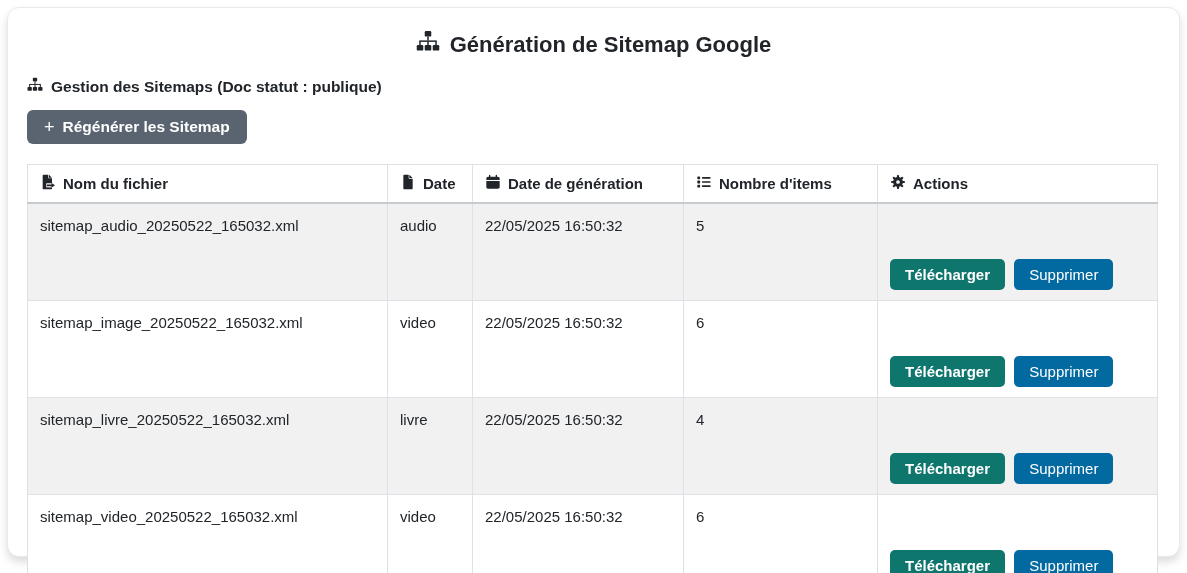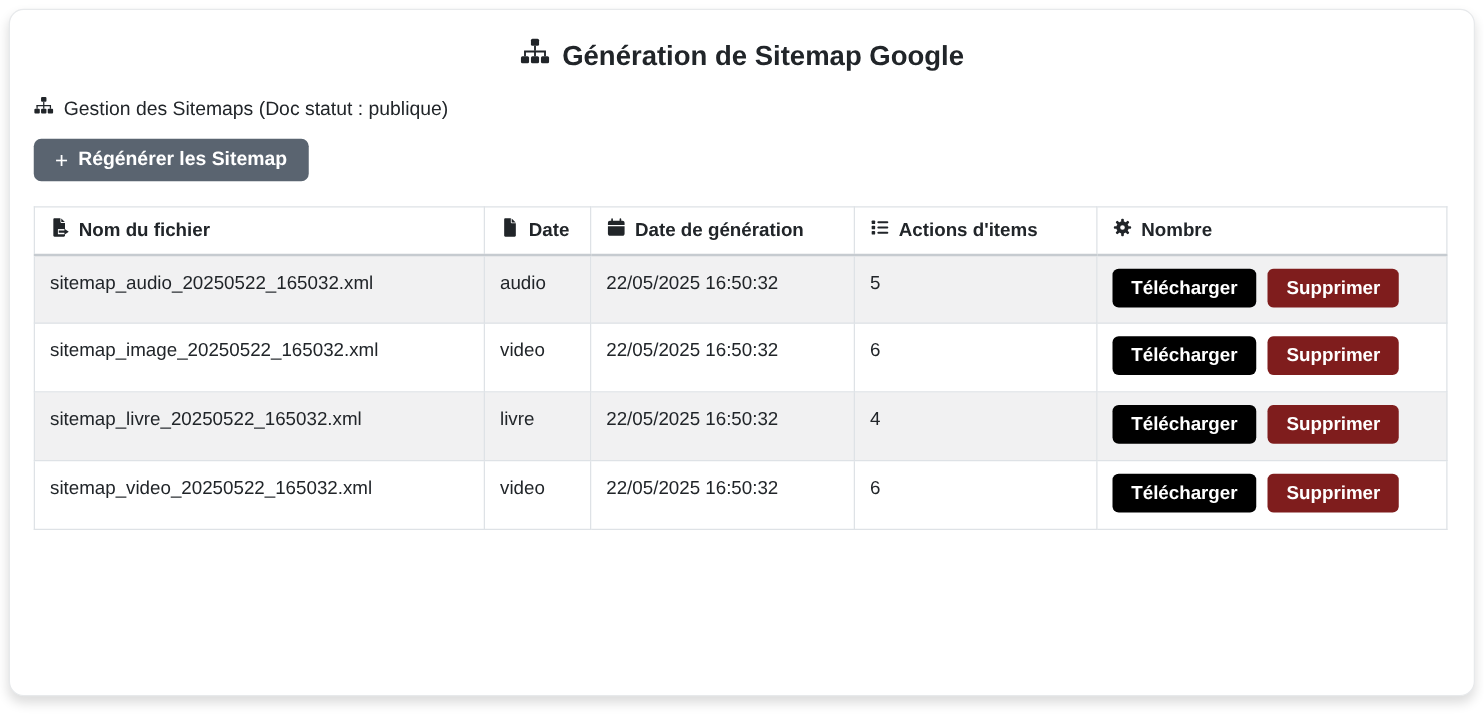--- a/index.html
+++ b/index.html
@@ -27,21 +27,21 @@
     font-weight: 700;
     color: #212529;
     margin-top: 8px;
   }
   .page-title svg { width: 24px; height: 24px; }
   .subtitle {
     display: flex;
     align-items: center;
     gap: 8px;
     font-size: 15.5px;
-    font-weight: 400;
+    font-weight: 700;
     margin-top: 17px;
     padding-left: 2px;
   }
   .subtitle svg { width: 16px; height: 16px; }
   .btn {
     border: none;
     color: #ffffff;
     cursor: pointer;
     font-family: inherit;
   }
@@ -83,33 +83,34 @@
   th svg { width: 16px; height: 16px; flex: 0 0 auto; }
   td {
     padding: 13px 12px;
     height: 55px;
     vertical-align: top;
   }
   tbody tr:nth-child(odd) { background: #f1f1f2; }
   tbody tr:nth-child(even) { background: #ffffff; }
   td.actions-cell { padding: 10px 12px; }
   .btn-download {
-    background: #000000;
+    background: #0f766e;
     border-radius: 5px;
     padding: 7px 15px;
     font-size: 15px;
     font-weight: 700;
   }
   .btn-delete {
-    background: #7f1d1d;
+    background: #0369a1;
     border-radius: 5px;
     padding: 7px 15px;
     font-size: 15px;
-    font-weight: 700;
+    font-weight: 400;
     margin-left: 5px;
+    margin-top: 45px;
   }
   .col-name { width: 360px; }
   .col-type { width: 85px; }
   .col-date { width: 211px; }
   .col-items { width: 194px; }
   .col-actions { width: auto; }
 </style>
 </head>
 <body>
 
@@ -192,37 +193,37 @@
         <th>
           <span class="th-inner">
             <span><svg viewBox="0 0 24 24" fill="currentColor" width="16" height="16">
               <rect x="2" y="3.6" width="4.2" height="4.2" rx="1"></rect>
               <rect x="2" y="9.9" width="4.2" height="4.2" rx="1"></rect>
               <rect x="2" y="16.2" width="4.2" height="4.2" rx="1"></rect>
               <rect x="8.8" y="4.4" width="13.2" height="2.6" rx="1.3"></rect>
               <rect x="8.8" y="10.7" width="13.2" height="2.6" rx="1.3"></rect>
               <rect x="8.8" y="17" width="13.2" height="2.6" rx="1.3"></rect>
             </svg></span>
-            <span>Actions d'items</span>
+            <span>Nombre d'items</span>
           </span>
         </th>
         <th>
           <span class="th-inner">
             <span><svg viewBox="0 0 24 24" fill="currentColor" width="16" height="16">
               <rect x="10.4" y="1.6" width="3.2" height="4.4" rx="1.2"></rect>
               <rect x="10.4" y="1.6" width="3.2" height="4.4" rx="1.2" transform="rotate(45 12 12)"></rect>
               <rect x="10.4" y="1.6" width="3.2" height="4.4" rx="1.2" transform="rotate(90 12 12)"></rect>
               <rect x="10.4" y="1.6" width="3.2" height="4.4" rx="1.2" transform="rotate(135 12 12)"></rect>
               <rect x="10.4" y="1.6" width="3.2" height="4.4" rx="1.2" transform="rotate(180 12 12)"></rect>
               <rect x="10.4" y="1.6" width="3.2" height="4.4" rx="1.2" transform="rotate(225 12 12)"></rect>
               <rect x="10.4" y="1.6" width="3.2" height="4.4" rx="1.2" transform="rotate(270 12 12)"></rect>
               <rect x="10.4" y="1.6" width="3.2" height="4.4" rx="1.2" transform="rotate(315 12 12)"></rect>
               <path fill-rule="evenodd" d="M12 4.6a7.4 7.4 0 1 0 0 14.8 7.4 7.4 0 0 0 0-14.8zm0 4.6a2.8 2.8 0 1 1 0 5.6 2.8 2.8 0 0 1 0-5.6z"></path>
             </svg></span>
-            <span>Nombre</span>
+            <span>Actions</span>
           </span>
         </th>
       </tr>
     </thead>
     <tbody>
       <tr>
         <td>sitemap_audio_20250522_165032.xml</td>
         <td>audio</td>
         <td>22/05/2025 16:50:32</td>
         <td>5</td>

